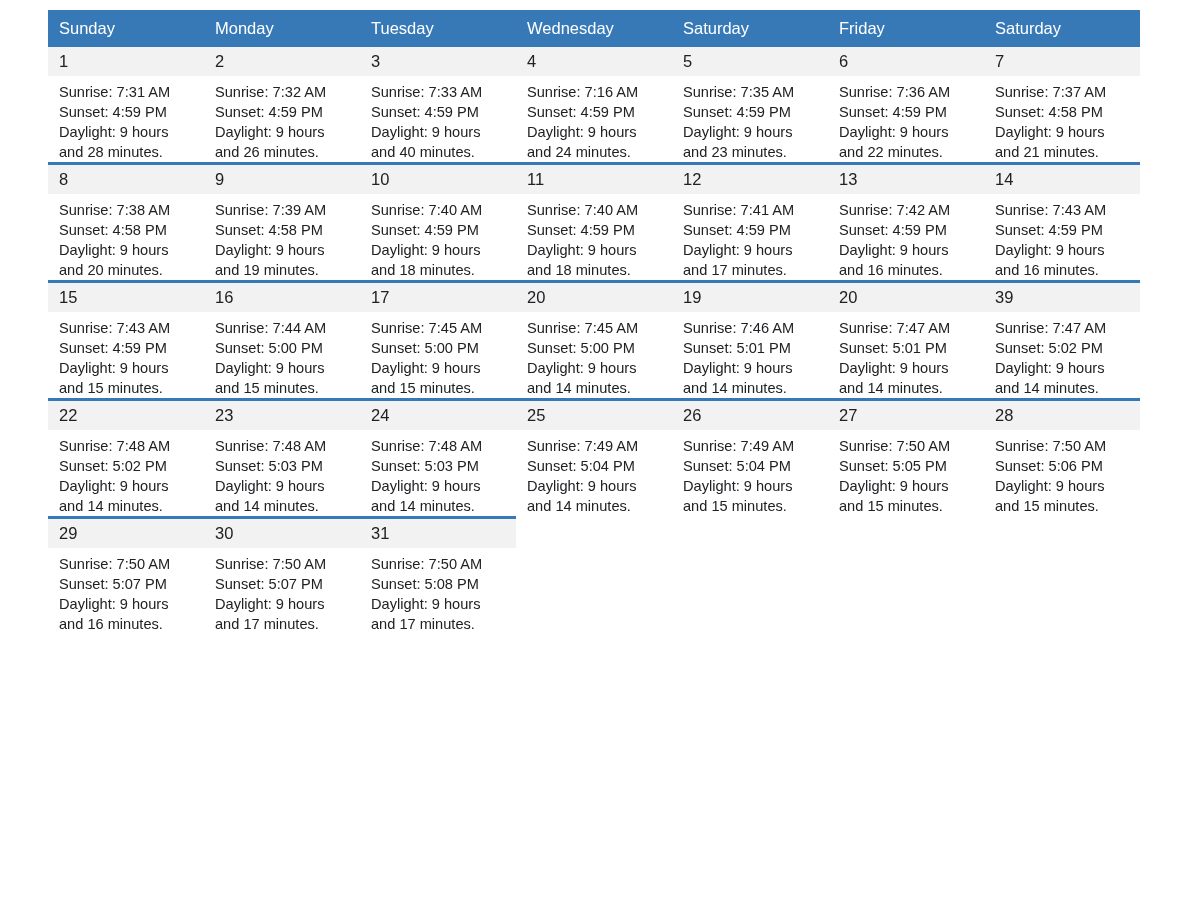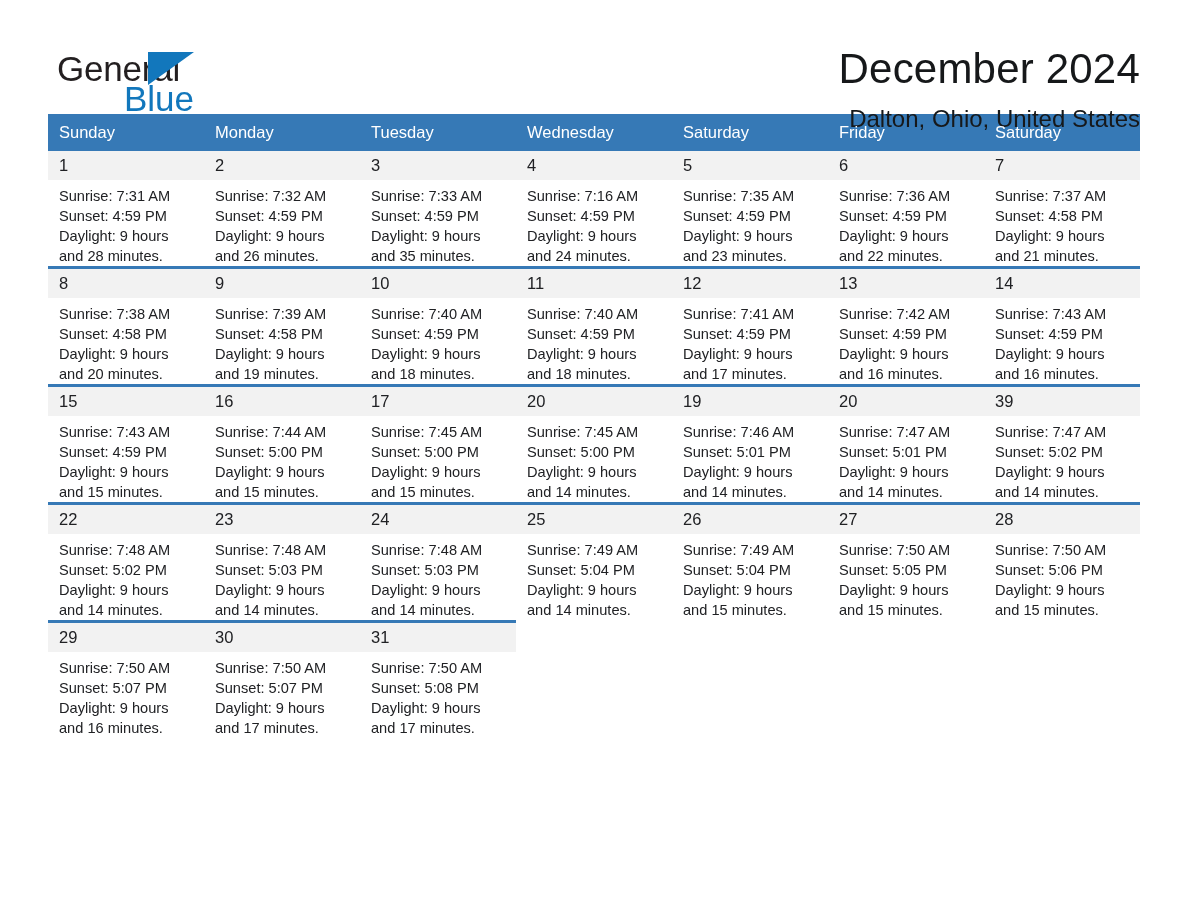--- a/index.html
+++ b/index.html
@@ -140,34 +140,20 @@
     line-height: 20px;
     color: #202124;
   }
   .info div { white-space: nowrap; }
 </style>
 </head>
 <body>
 
 <div class="page">
 
-  <div class="top-bar">
-
-    <div class="brand">
-      <span class="brand-general">General</span>
-      <span class="brand-triangle"></span>
-      <span class="brand-blue">Blue</span>
-    </div>
-
-    <div class="title-block">
-      <h1 class="cal-title">December 2024</h1>
-      <div class="cal-subtitle">Dalton, Ohio, United States</div>
-    </div>
-
-  </div>
 
   <table class="calendar">
     <colgroup>
       <col>
         <col>
         <col>
         <col>
         <col>
         <col>
         <col>
@@ -202,21 +188,21 @@
               <div>Daylight: 9 hours</div>
               <div>and 26 minutes.</div>
             </div>
           </td>
           <td class="daycell">
             <div class="daynum">3</div>
             <div class="info">
               <div>Sunrise: 7:33 AM</div>
               <div>Sunset: 4:59 PM</div>
               <div>Daylight: 9 hours</div>
-              <div>and 35 minutes.</div>
+              <div>and 40 minutes.</div>
             </div>
           </td>
           <td class="daycell">
             <div class="daynum">4</div>
             <div class="info">
               <div>Sunrise: 7:16 AM</div>
               <div>Sunset: 4:59 PM</div>
               <div>Daylight: 9 hours</div>
               <div>and 24 minutes.</div>
             </div>

